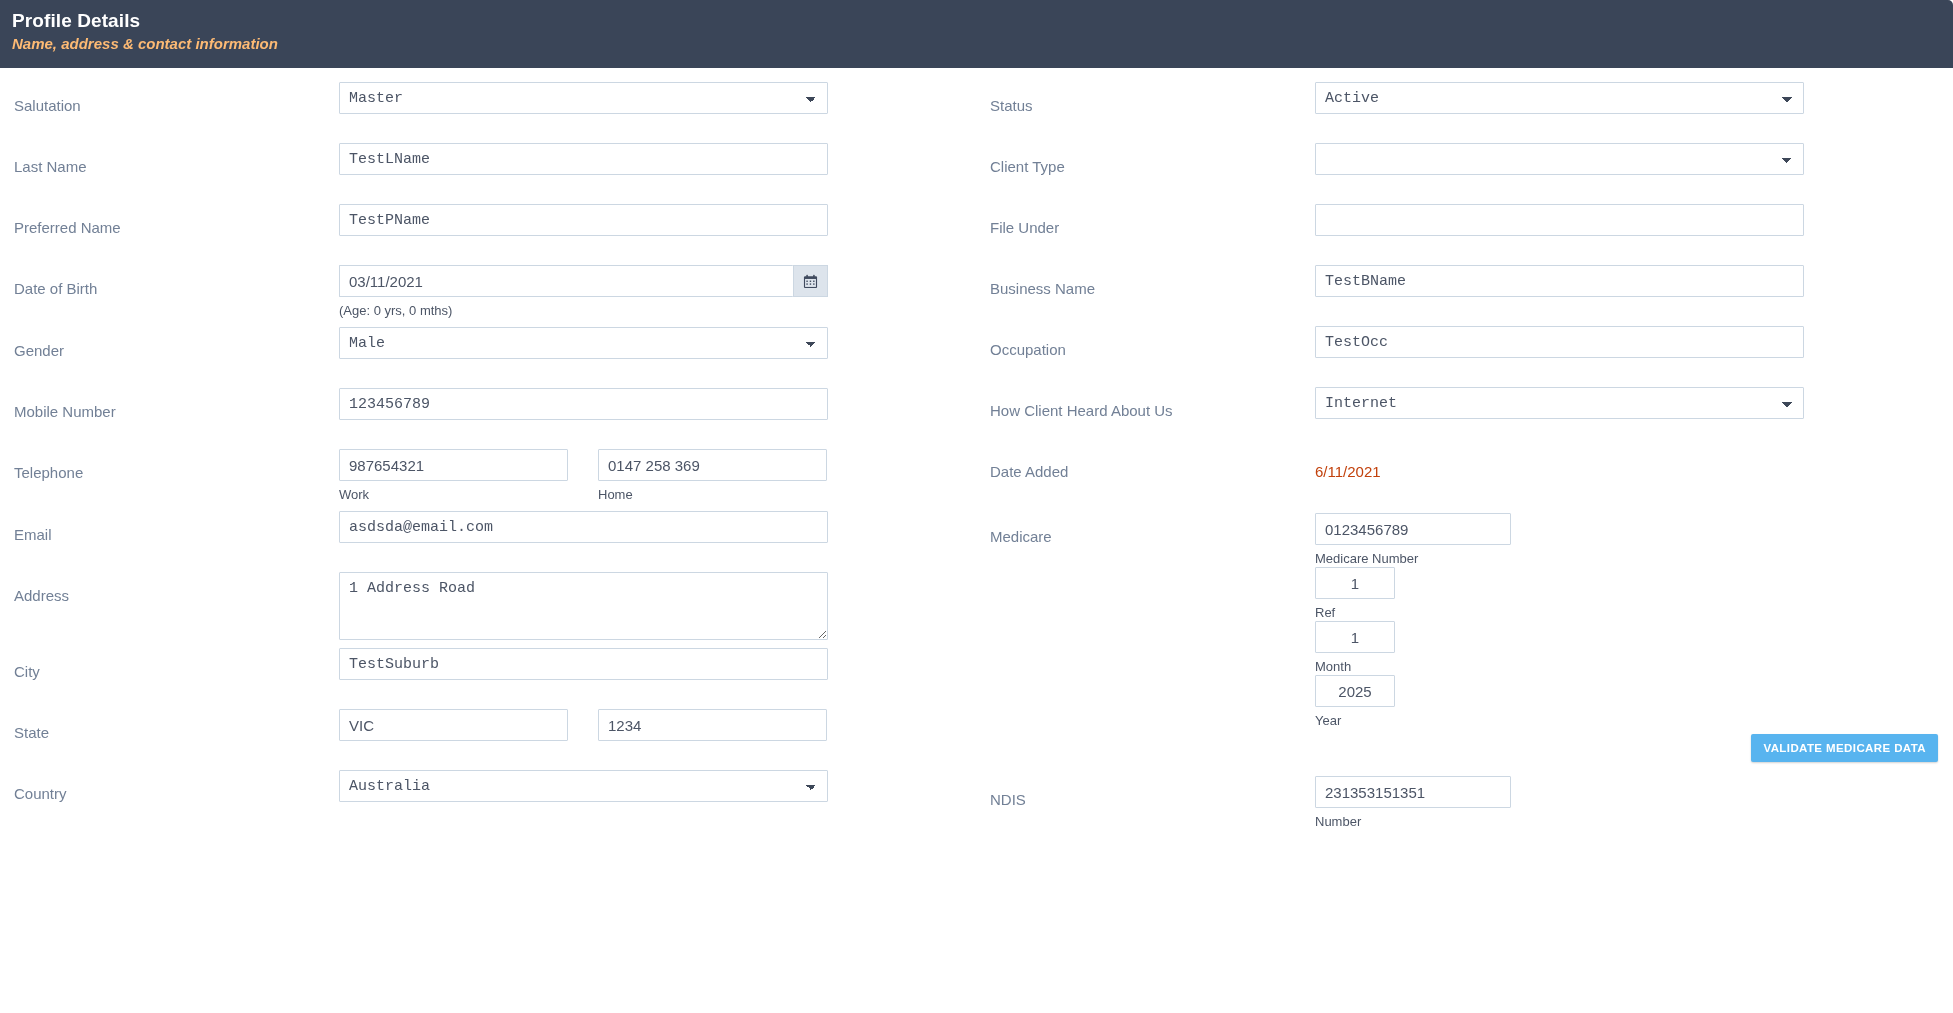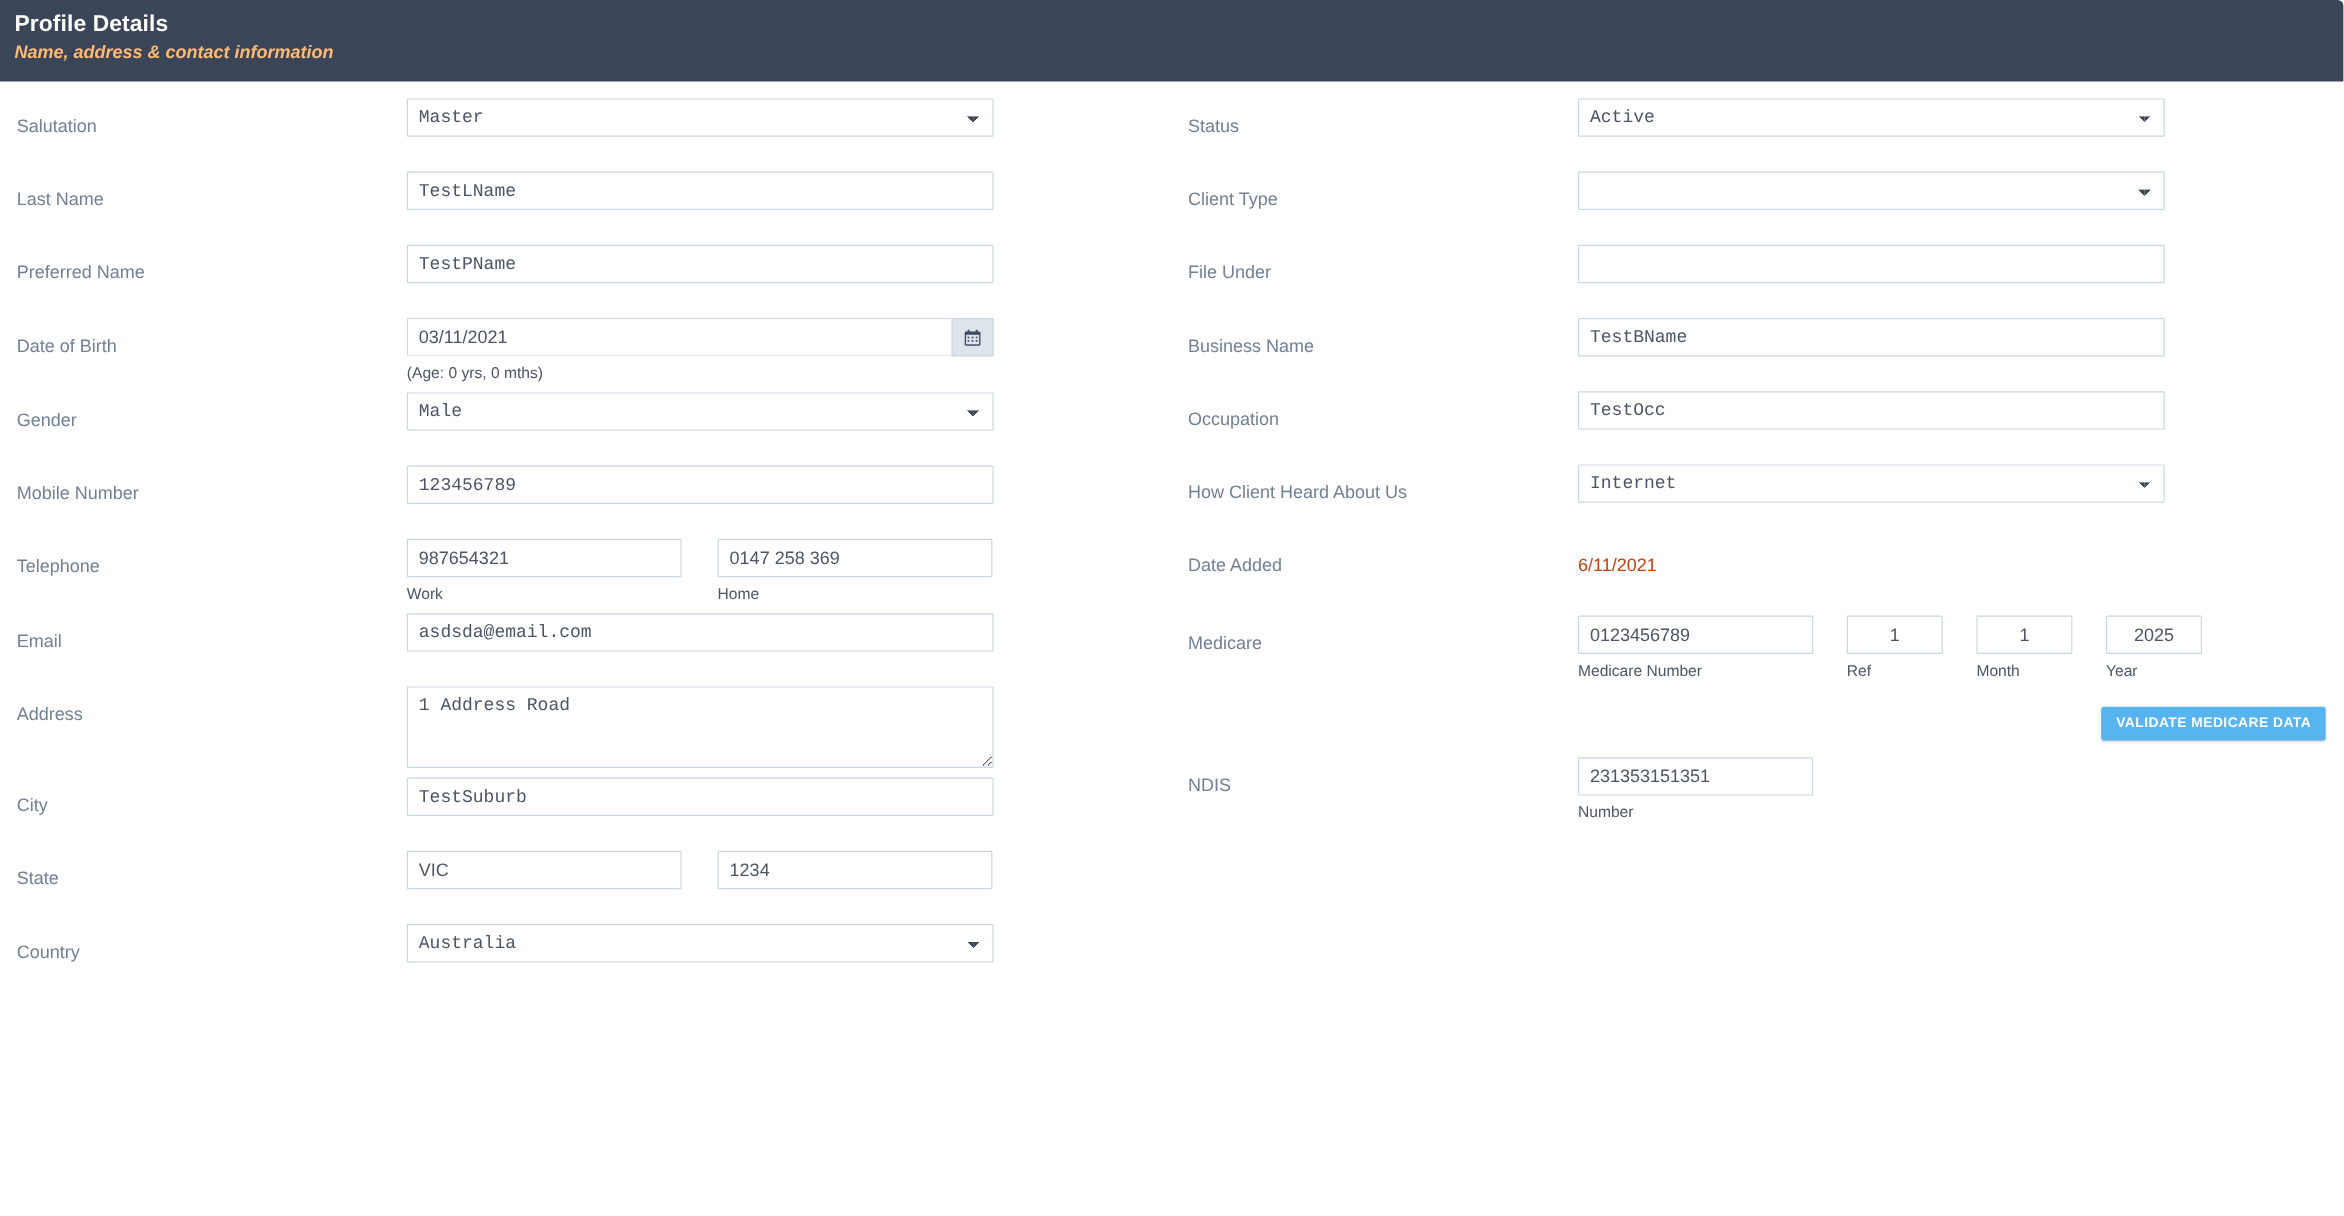--- a/index.html
+++ b/index.html
@@ -148,21 +148,21 @@
     color: #c2410c;
     padding-top: 14px;
     line-height: 19px;
   }
 
   
   .validate-row {
     width: 100%;
     display: flex;
     justify-content: flex-end;
-    margin-top: 22px;
+    margin-top: 5px;
     padding-right: 14px;
   }
   .btn-validate {
     background: #58b4ef;
     color: #ffffff;
     border: none;
     font-size: 11.5px;
     font-weight: bold;
     letter-spacing: 0.4px;
     padding: 8px 12px;
@@ -356,21 +356,21 @@
 
     <div class="field-row">
       <div class="field-label">Date Added</div>
       <div class="field-control">
         <div class="static-value">6/11/2021</div>
       </div>
     </div>
 
     <div class="field-row" style="margin-bottom:14px;">
       <div class="field-label" style="padding-top:18px;">Medicare</div>
-      <div class="field-control" style="gap:0 28px;padding-top:4px;">
+      <div class="field-control" style="gap:0 28px;padding-top:4px;flex-direction:column;">
         <div class="sub-block">
           <input class="inp w-med" type="text" value="0123456789" style="">
           <div class="helper">Medicare Number</div>
         </div>
         <div class="sub-block">
           <input class="inp w-small" type="text" style="text-align: center;" value="1">
           <div class="helper">Ref</div>
         </div>
         <div class="sub-block">
           <input class="inp w-small" type="text" style="text-align: center;" value="1">

